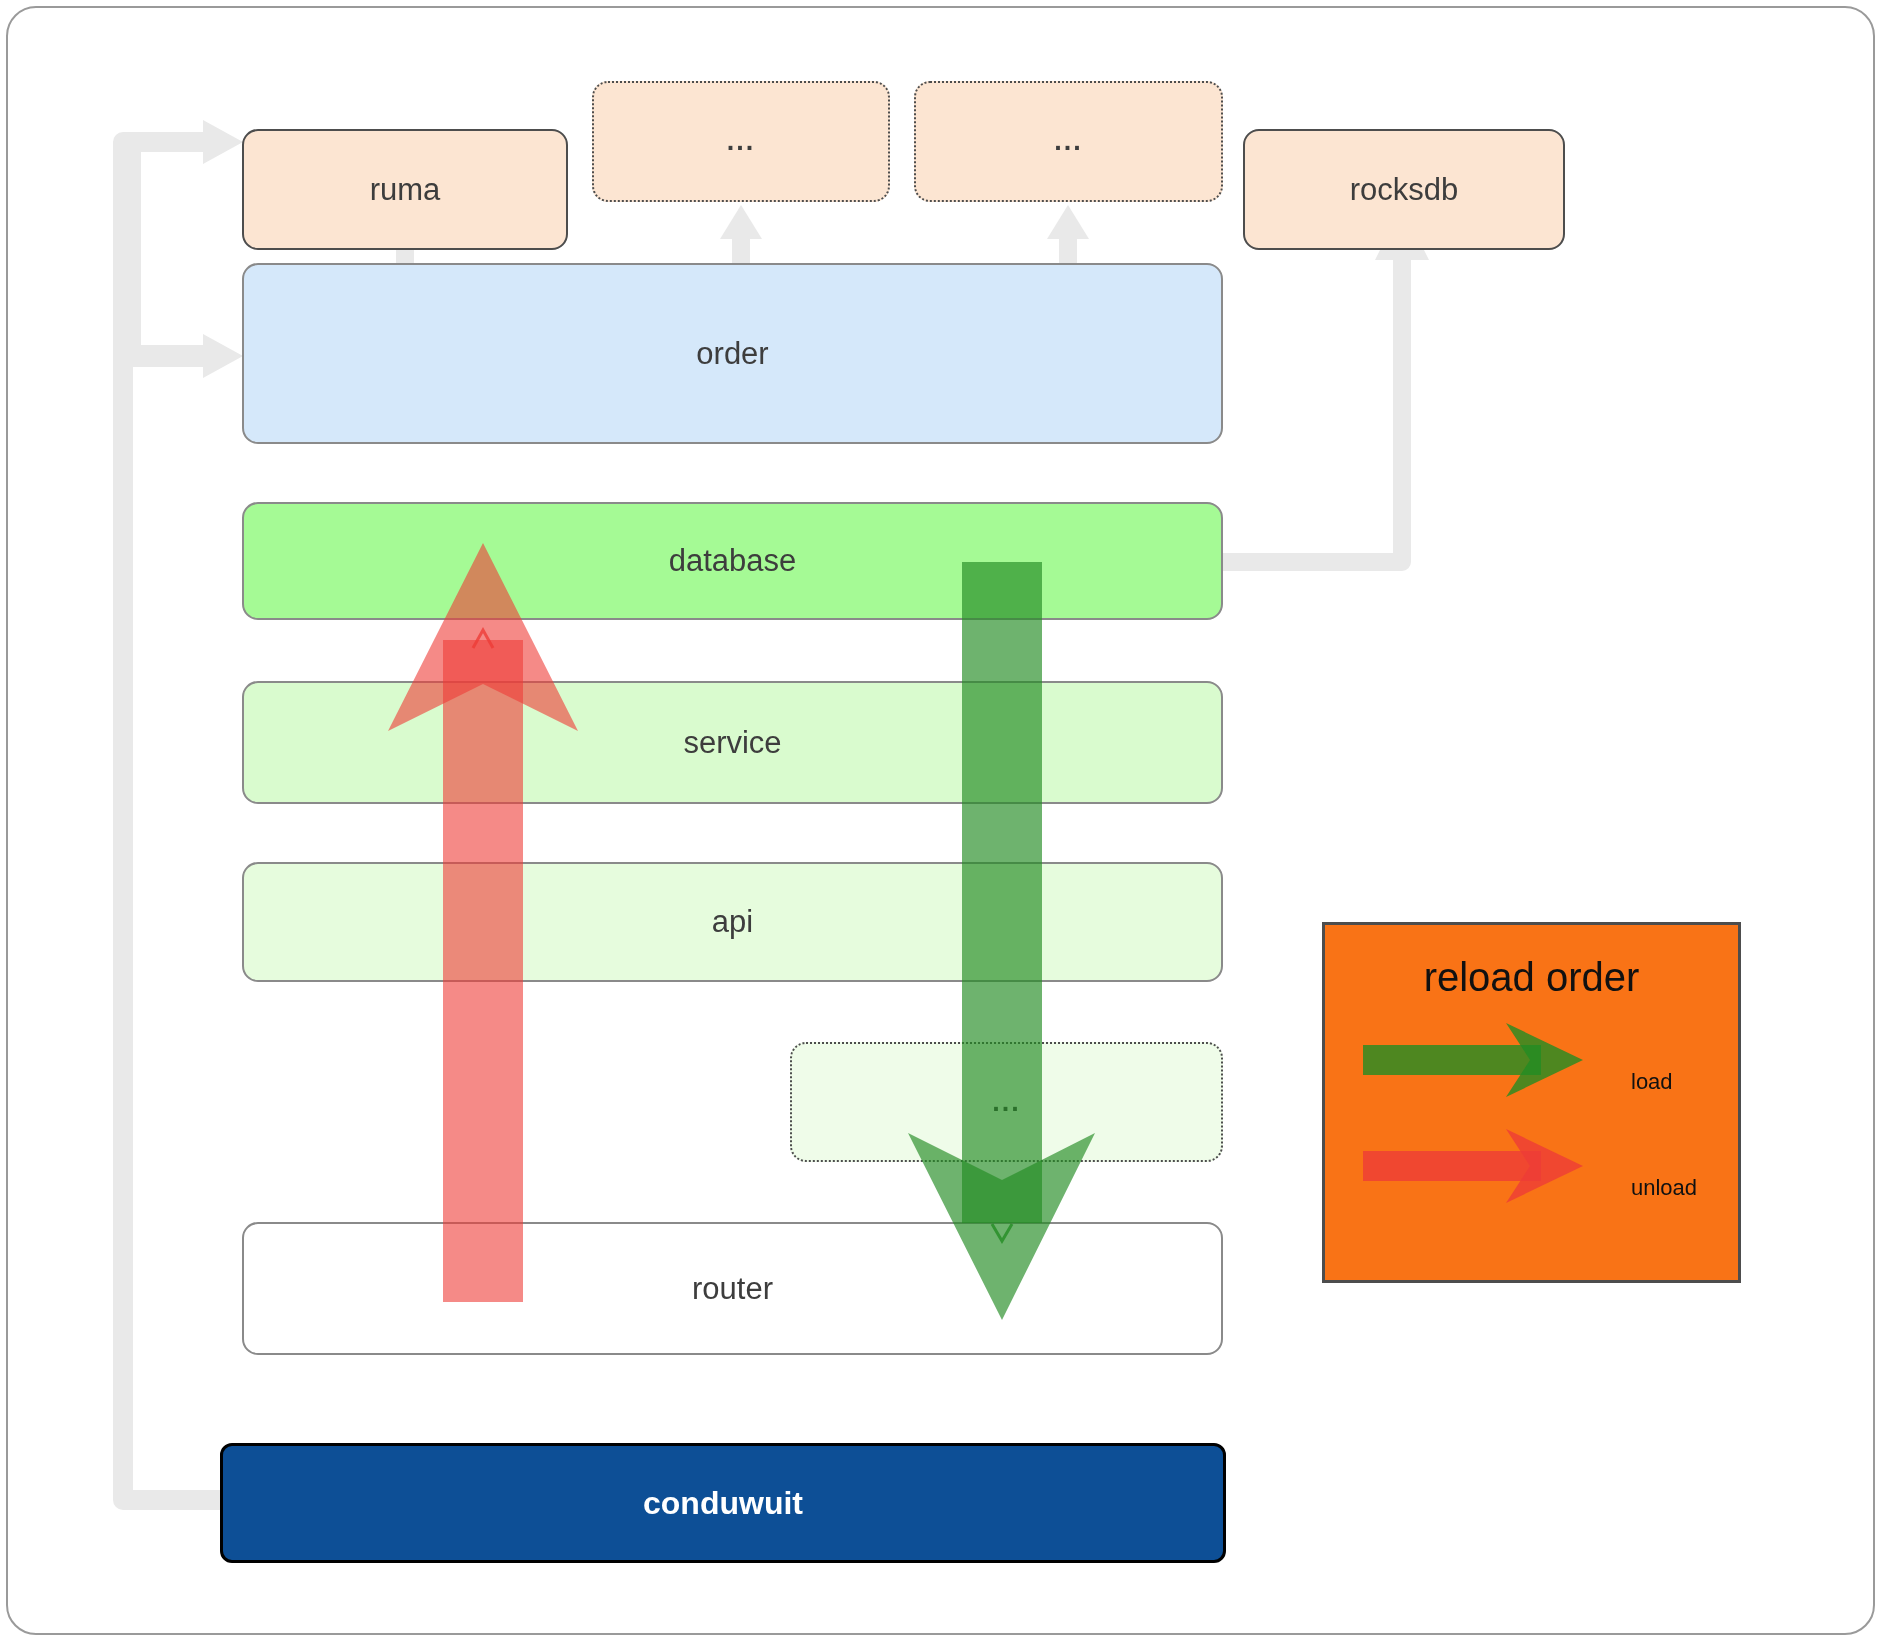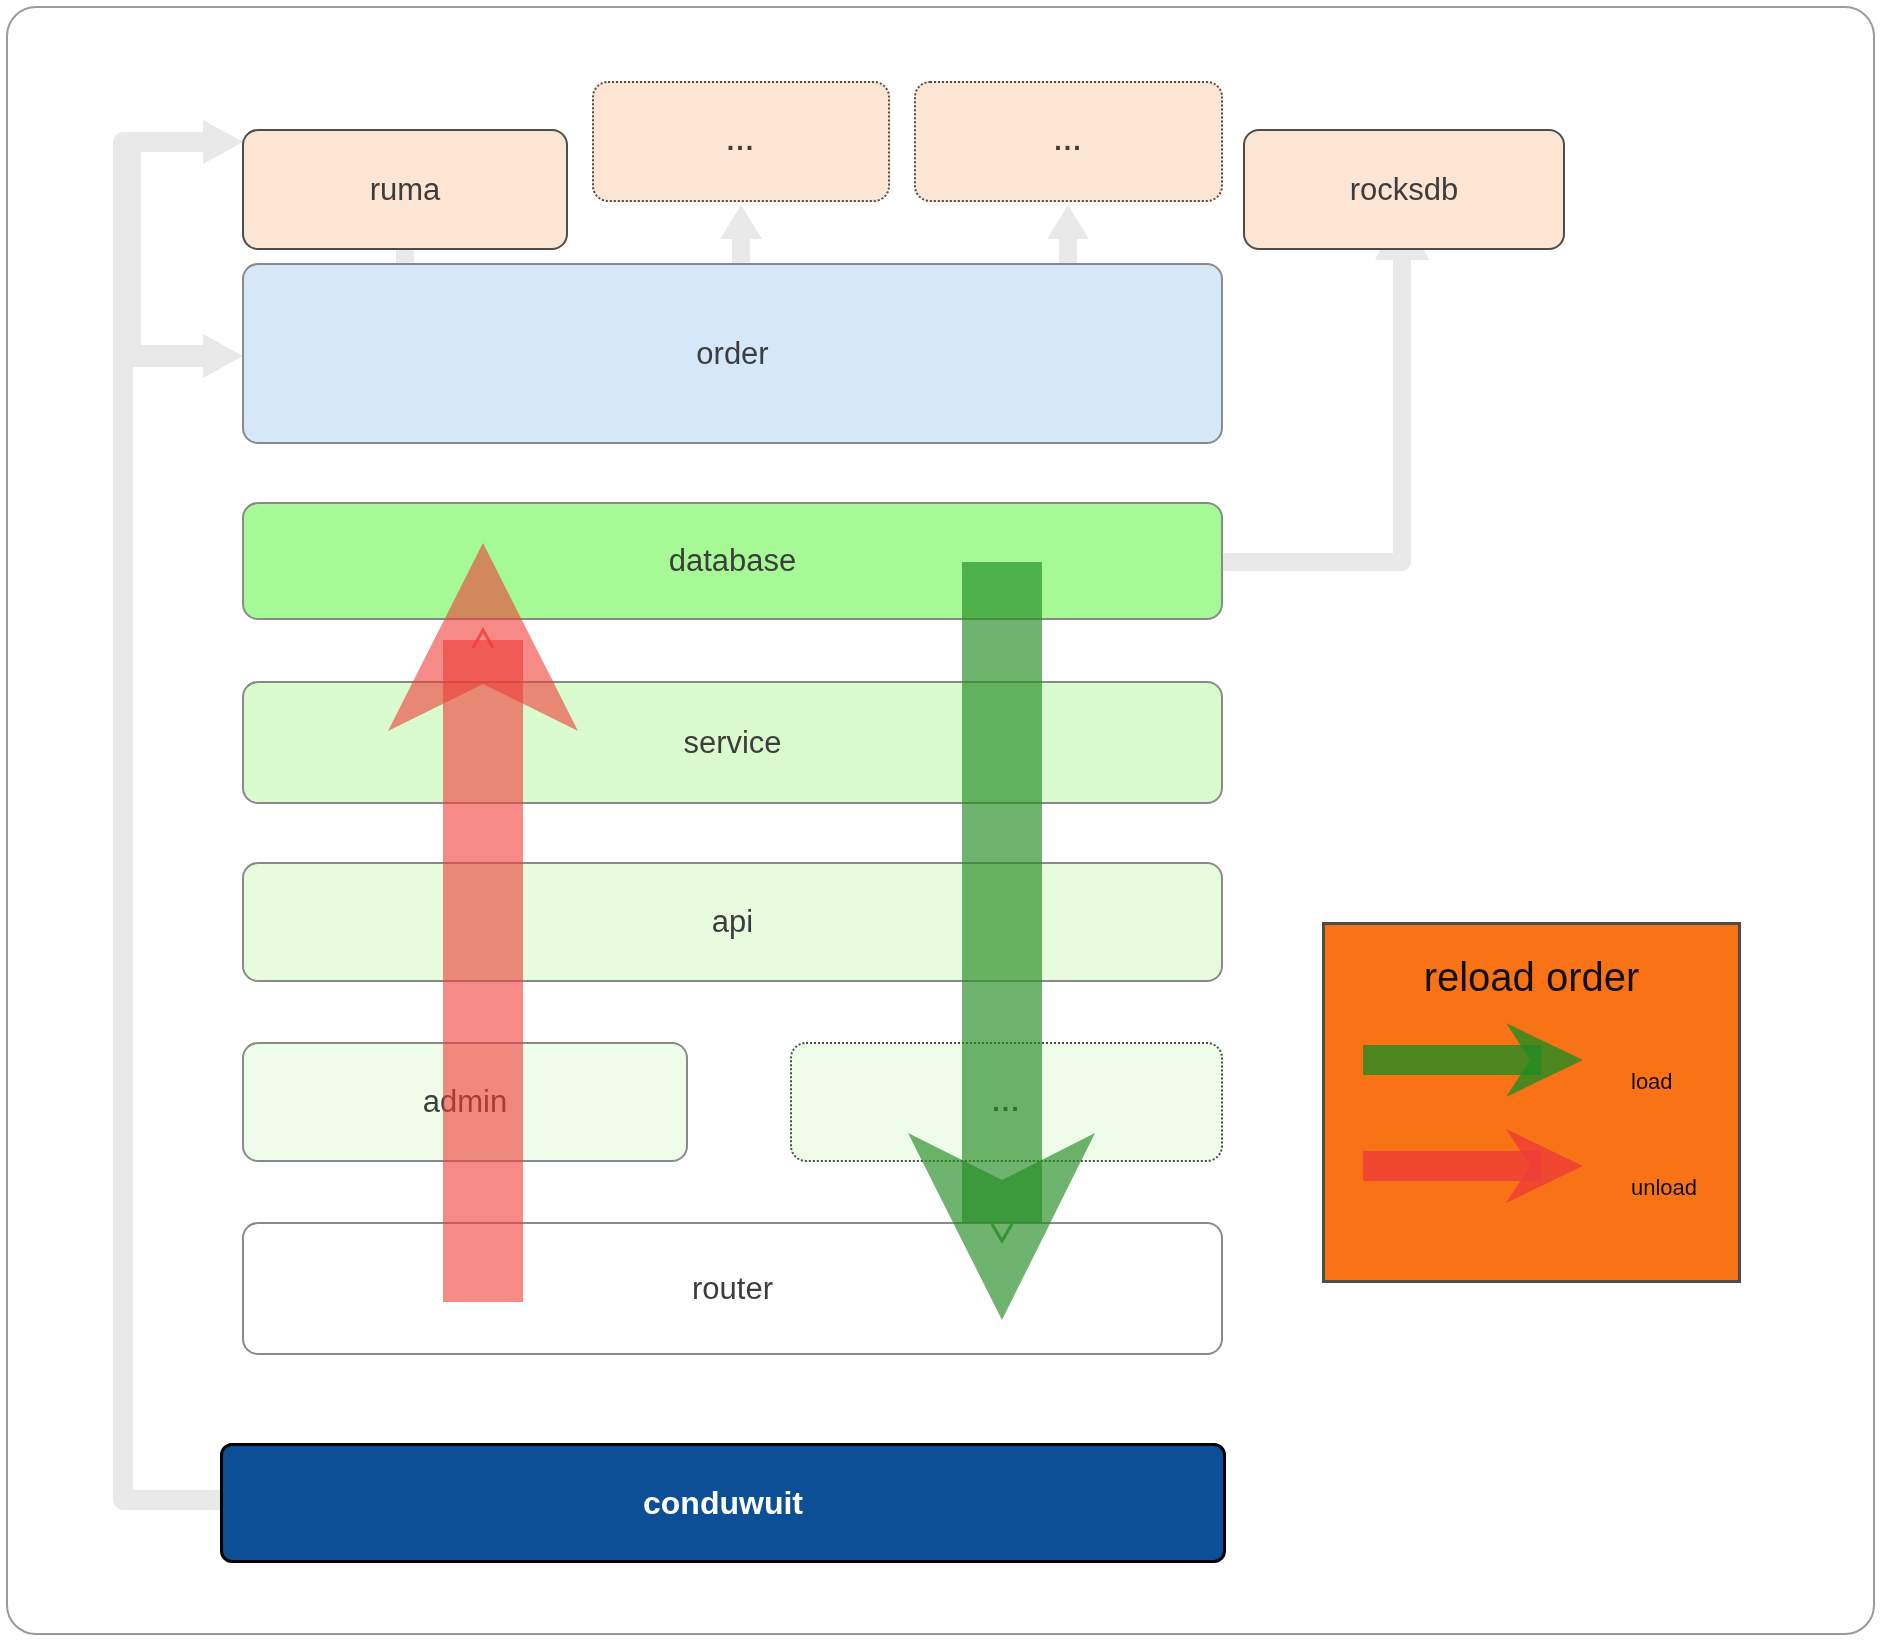--- a/index.html
+++ b/index.html
@@ -93,23 +93,20 @@
   </div>
   <div class="box green1 b-gray" style="left:242px;top:502px;width:981px;height:118px;">
     <span>database</span>
   </div>
   <div class="box green2 b-gray" style="left:242px;top:681px;width:981px;height:123px;">
     <span>service</span>
   </div>
   <div class="box green3 b-gray" style="left:242px;top:862px;width:981px;height:120px;justify-content:center;">
     <span>api</span>
   </div>
-  <div class="box green4 b-gray" style="left:242px;top:1042px;width:446px;height:120px;">
-    <span>admin</span>
-  </div>
   <div class="box green4 b-dotted" style="left:790px;top:1042px;width:433px;height:120px;">
     <span class="dots">...</span>
   </div>
   <div class="box white b-gray" style="left:242px;top:1222px;width:981px;height:133px;">
     <span>router</span>
   </div>
   <div class="box conduwuit" style="left:220px;top:1443px;width:1006px;height:120px;">
     <span>conduwuit</span>
   </div>
 

